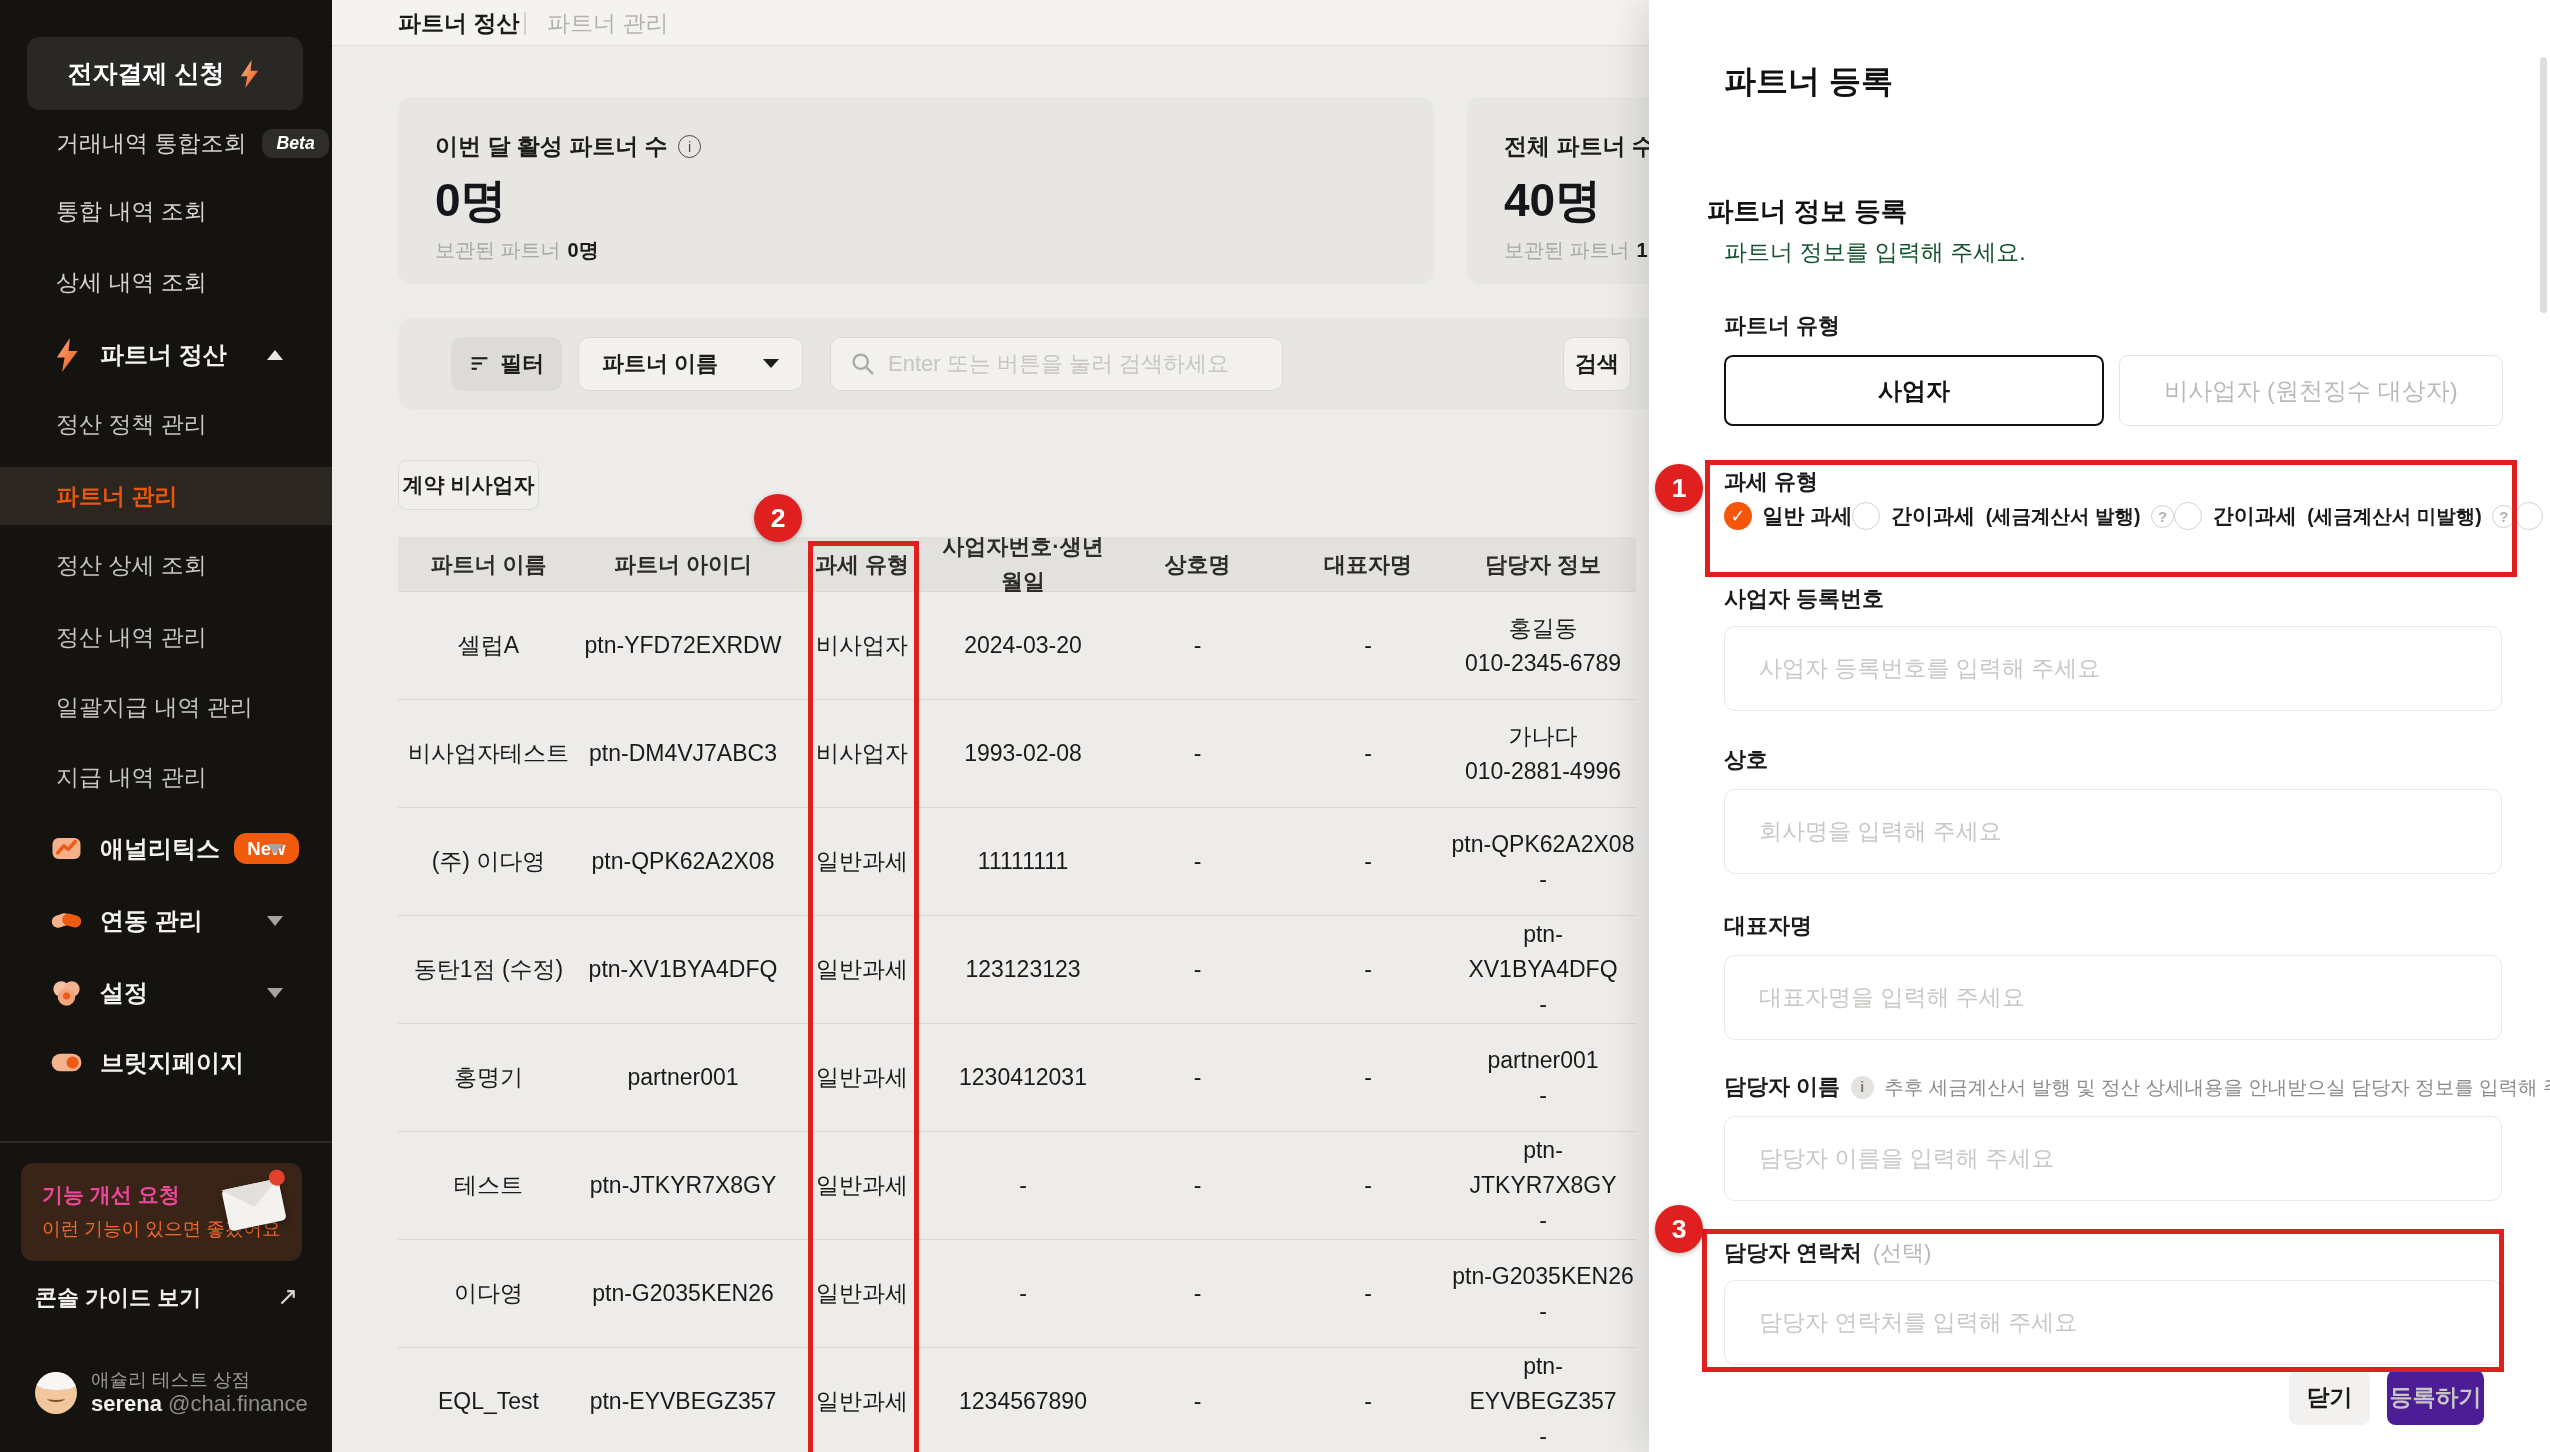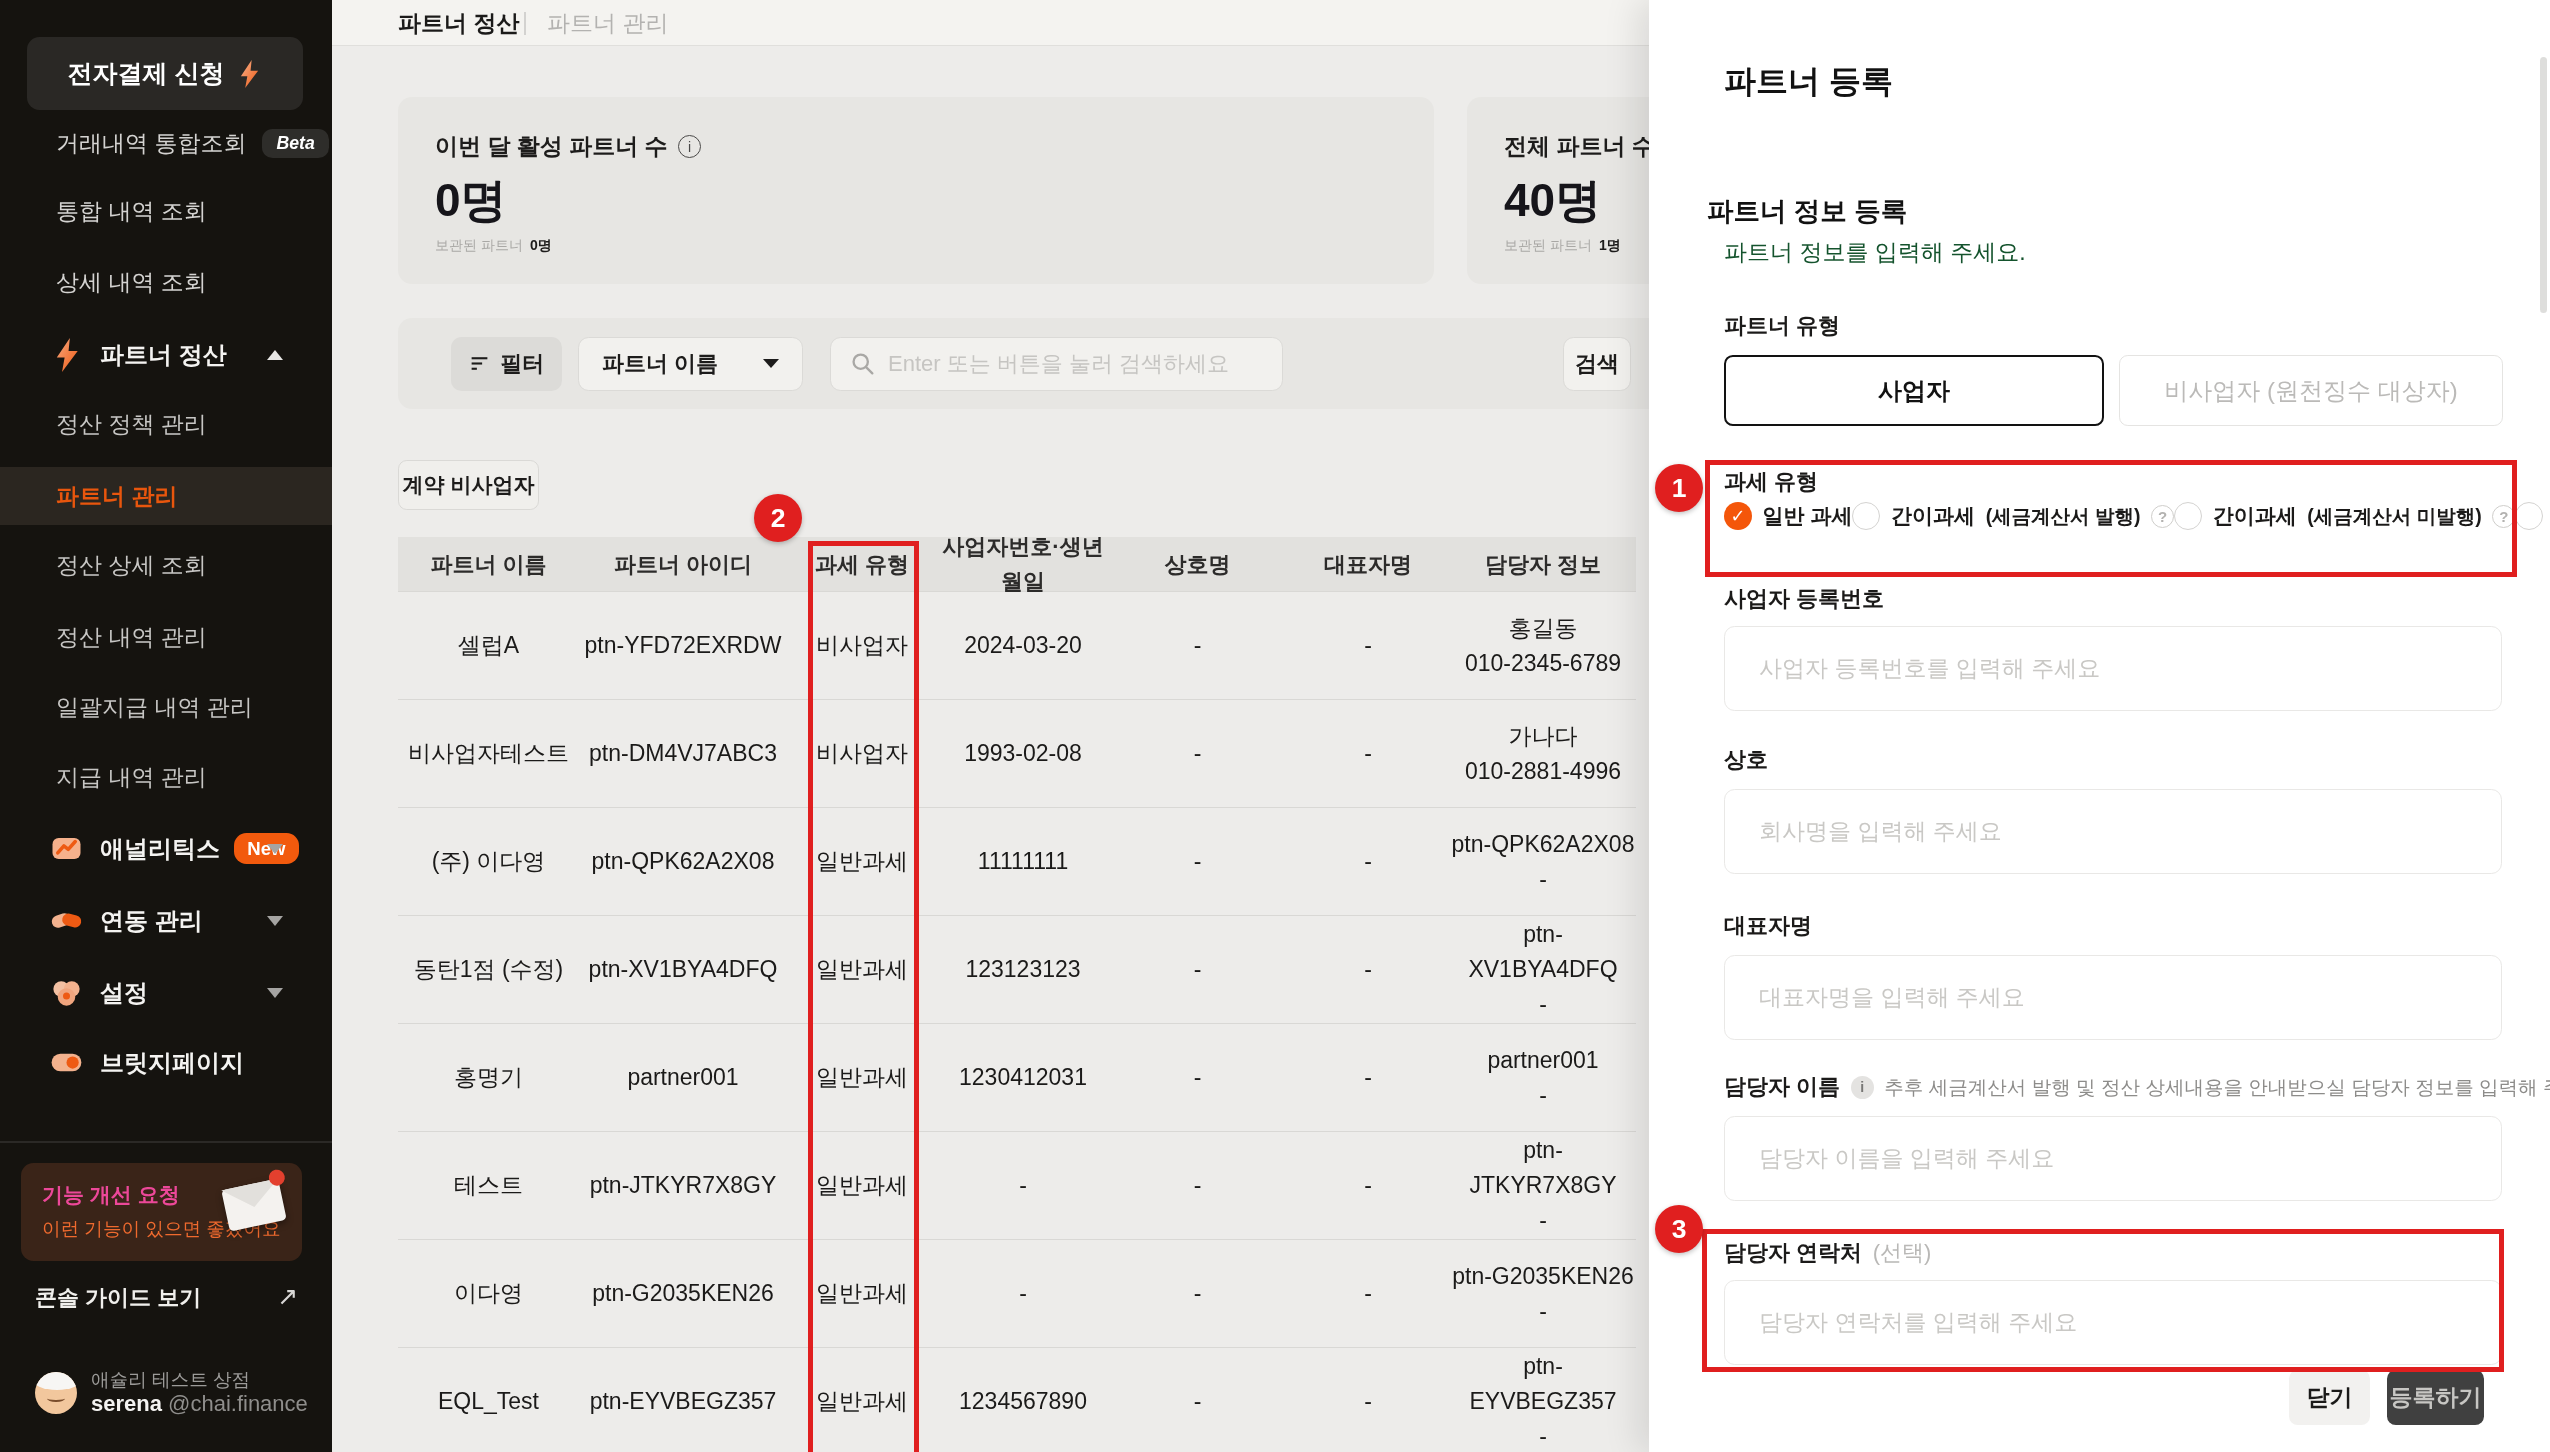--- a/index.html
+++ b/index.html
@@ -45,21 +45,21 @@
   
   .main{position:absolute;left:332px;top:0;width:2219px;height:1452px;background:#edecea;}
   .tabbar{position:absolute;left:0;top:0;width:2219px;height:46px;background:#f4f3f0;border-bottom:1.8px solid #e0dfdc;}
   .tab{position:absolute;top:0;height:46px;display:flex;align-items:center;font-size:23px;cursor:pointer;}
   .tab.active{font-weight:bold;color:#1b1a19;}
   .tab.inactive{color:#b3b2b0;}
   .tab-div{position:absolute;left:192px;top:11.5px;width:1.8px;height:23px;background:#d3d2d0;}
   .stat-card{position:absolute;top:97px;height:187px;background:#e7e6e3;border-radius:14px;}
   .stat-label{position:absolute;left:37px;top:34px;font-size:23px;font-weight:bold;color:#1d1c1b;display:flex;align-items:center;gap:10.6px;}
   .stat-value{position:absolute;left:37px;top:73px;font-size:46px;font-weight:bold;color:#16151a;}
-  .stat-sub{position:absolute;left:37px;top:140px;font-size:14px;color:#a9a8a5;}
+  .stat-sub{position:absolute;left:37px;top:140px;font-size:20px;color:#a9a8a5;}
   .stat-sub b{color:#1d1c1b;margin-left:7px;}
   .icon-info{width:23px;height:23px;border:1.8px solid #4a4948;border-radius:50%;display:inline-flex;align-items:center;justify-content:center;font-size:14px;color:#4a4948;font-weight:normal;}
   .filter-card{position:absolute;left:66px;top:318px;width:2107px;height:91px;background:#e7e6e3;border-radius:14px;}
   .btn-filter{position:absolute;left:53px;top:18.6px;width:111px;height:54px;background:#dcdbd8;border-radius:10.6px;
     display:flex;align-items:center;justify-content:center;gap:10.6px;font-size:22px;font-weight:bold;color:#1d1c1b;cursor:pointer;}
   .dd{position:absolute;left:180px;top:18.6px;width:225px;height:54px;background:#f2f1ee;border:1.8px solid #dbdad7;border-radius:10.6px;
     display:flex;align-items:center;justify-content:space-between;padding:0 23px;font-size:22px;font-weight:bold;color:#1d1c1b;cursor:pointer;}
   .dd .caret{width:0;height:0;border-left:8px solid transparent;border-right:8px solid transparent;border-top:9.7px solid #1d1c1b;}
   .search-wrap{position:absolute;left:432px;top:18.6px;width:453px;height:54px;}
   .search-wrap input{width:100%;height:100%;background:#f2f1ee;border:1.8px solid #dbdad7;border-radius:10.6px;padding:0 17.7px 0 57px;font-size:22px;color:#333;outline:none;}
@@ -92,21 +92,21 @@
   .radio-item{display:flex;align-items:center;gap:10.6px;font-size:21px;font-weight:bold;color:#1b1a19;cursor:pointer;white-space:nowrap;}
   .radio-item .paren{font-size:19.5px;}
   .rdo{width:28px;height:28px;border-radius:50%;border:1.8px solid #d4d3d1;background:#fff;flex:0 0 auto;}
   .rdo.on{border:none;background:#f4560a;color:#fff;display:flex;align-items:center;justify-content:center;font-size:17.7px;}
   .icon-q{width:23px;height:23px;border-radius:50%;border:1.8px solid #cfcecb;color:#b3b2b0;display:inline-flex;align-items:center;justify-content:center;font-size:15px;font-weight:bold;}
   .d-input{position:absolute;left:75px;width:778px;height:85px;}
   .d-input input{width:100%;height:100%;border:1.8px solid #e9e8e6;border-radius:10.6px;padding:0 34px;font-size:23px;color:#333;outline:none;background:#fff;}
   .d-input input::placeholder{color:#c9c8c5;}
   .d-btn{position:absolute;top:1370px;height:55px;border-radius:8.8px;display:flex;align-items:center;justify-content:center;font-size:23px;font-weight:bold;cursor:pointer;}
   .d-btn.close{left:640px;width:81px;background:#f2f1ef;color:#1b1a19;}
-  .d-btn.submit{left:738px;width:97px;background:#404040;color:#c7c6c3;text-align:right;}
+  .d-btn.submit{left:738px;width:97px;background:#4c1d95;color:#c7c6c3;text-align:right;}
   .scrollthumb{position:absolute;right:3.5px;top:57px;width:7px;height:256px;border-radius:3.5px;background:#dededc;}
 
   
   .anno-box{position:absolute;border:5.3px solid #e01f1f;z-index:50;pointer-events:none;}
   .anno-circle{position:absolute;width:48px;height:48px;border-radius:50%;background:#e01f1f;color:#fff;z-index:51;
     display:flex;align-items:center;justify-content:center;font-size:26.5px;font-weight:bold;box-shadow:0 1.8px 5.3px rgba(0,0,0,.25);}
 </style>
 </head>
 <body>
 

